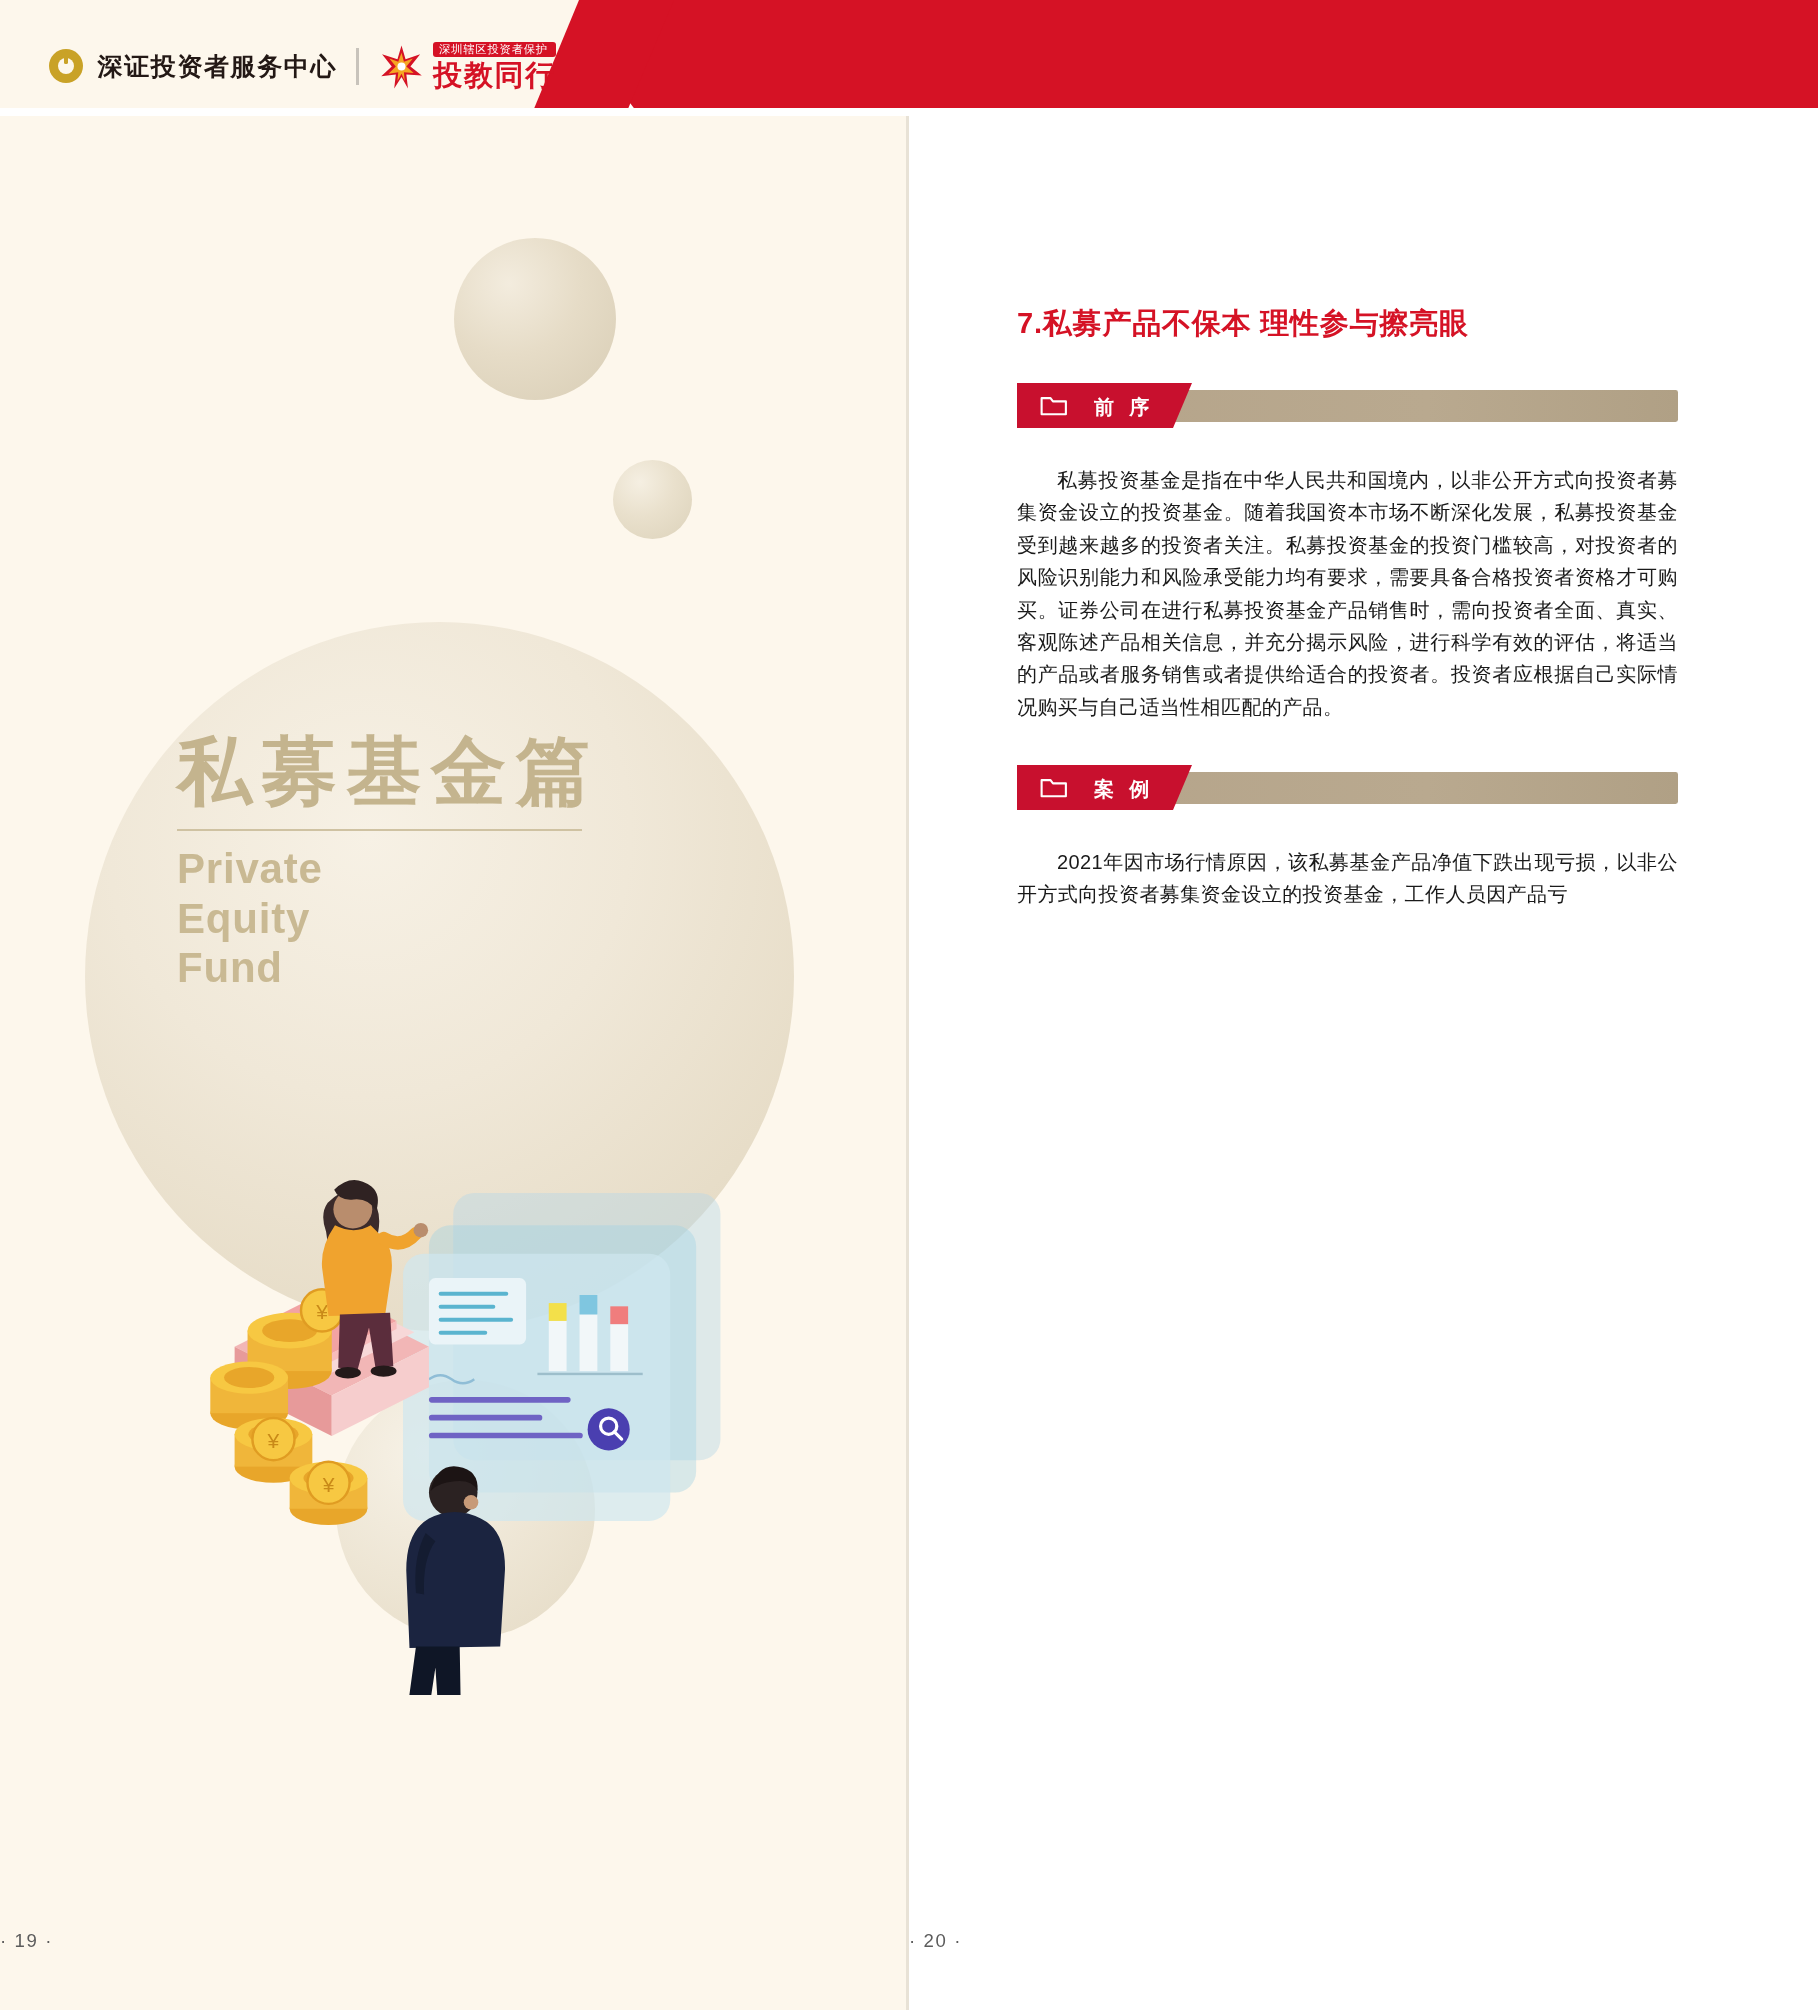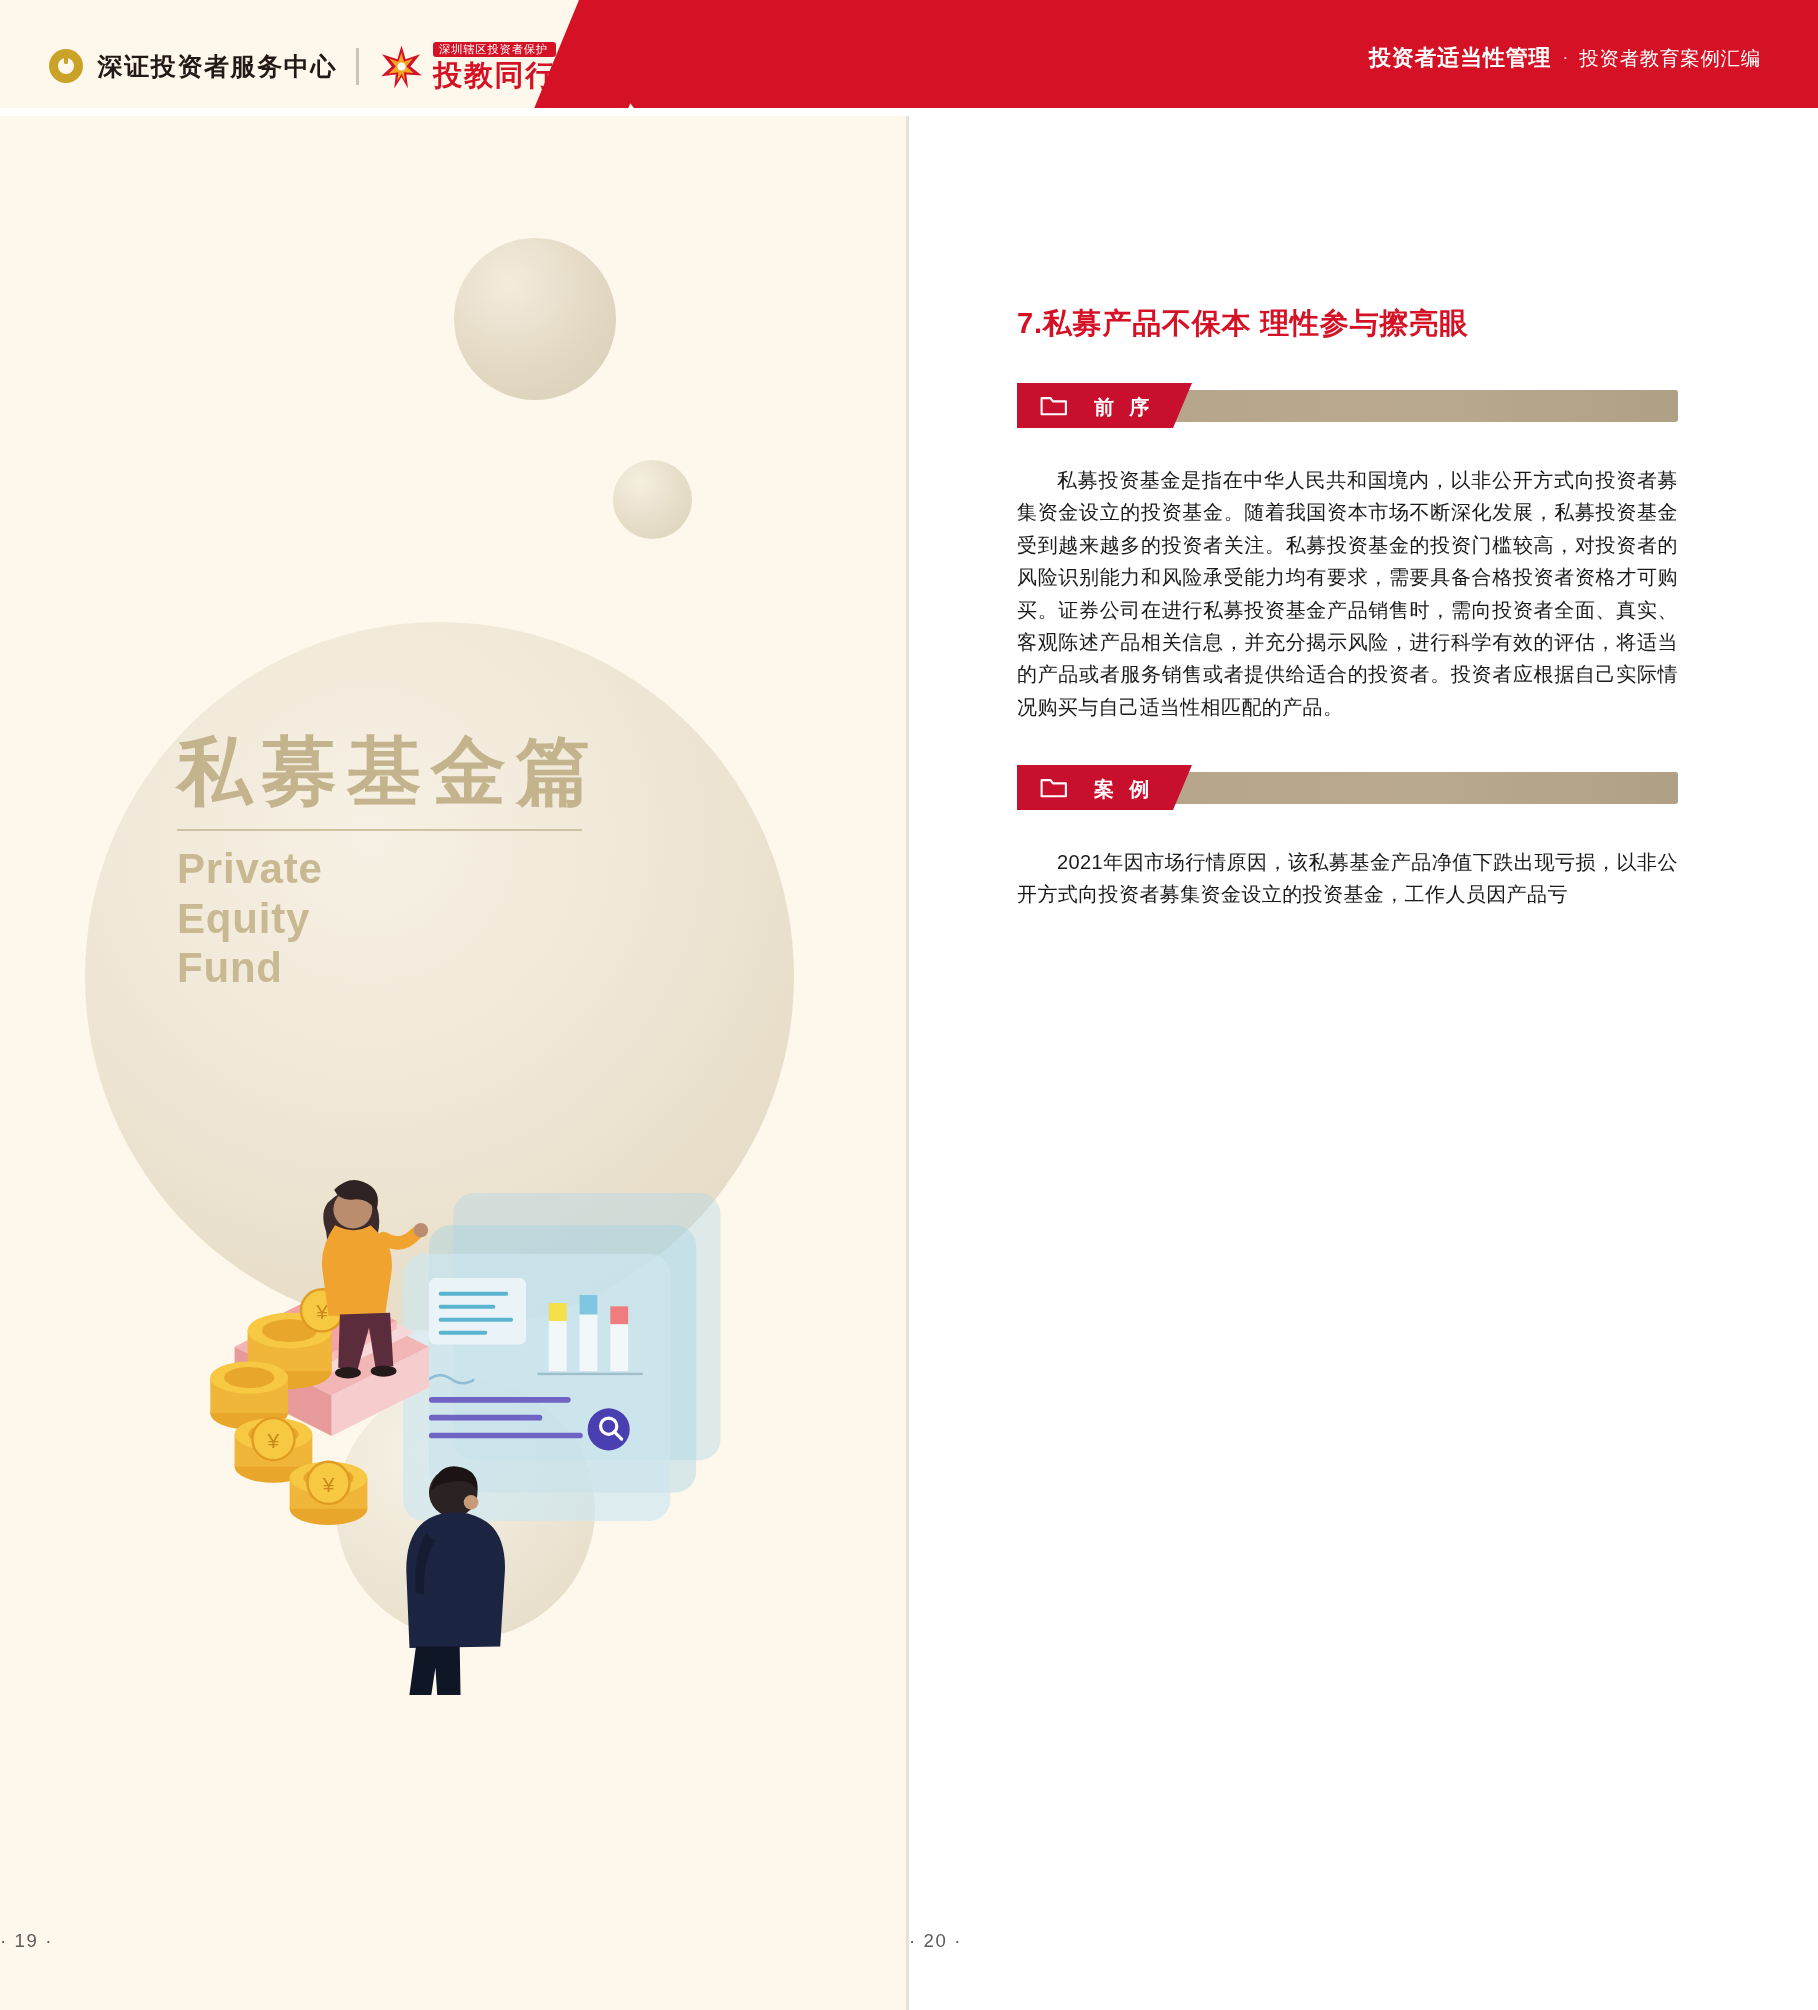--- a/index.html
+++ b/index.html
@@ -349,25 +349,20 @@
           <circle cx="29" cy="29" r="5" fill="#ffffff"></circle>
         </svg>
       </span>
       <span class="brand-texts">
         <span class="brand-small">深圳辖区投资者保护</span>
         <span class="brand-big">投教同行</span>
       </span>
     </span>
   </div>
 
-  <div class="header-right">
-    <span class="hr-title">投资者适当性管理</span>
-    <span class="hr-sep">·</span>
-    <span class="hr-sub">投资者教育案例汇编</span>
-  </div>
 </div>
 
 <div class="page-left">
   <div class="sphere sphere-1"></div>
   <div class="sphere sphere-2"></div>
   <div class="sphere sphere-3"></div>
   <div class="sphere sphere-4"></div>
 
   <div class="sec-title-wrap">
     <div class="sec-title-cn">私募基金篇</div>

